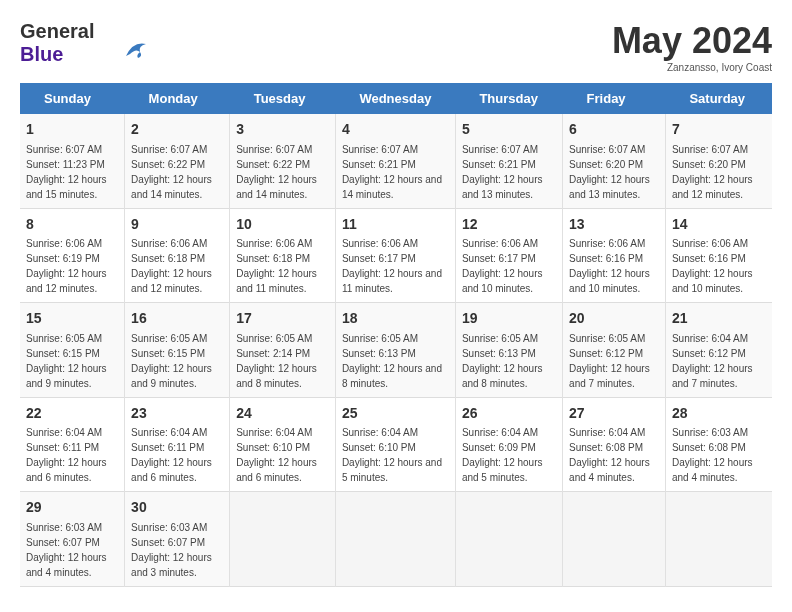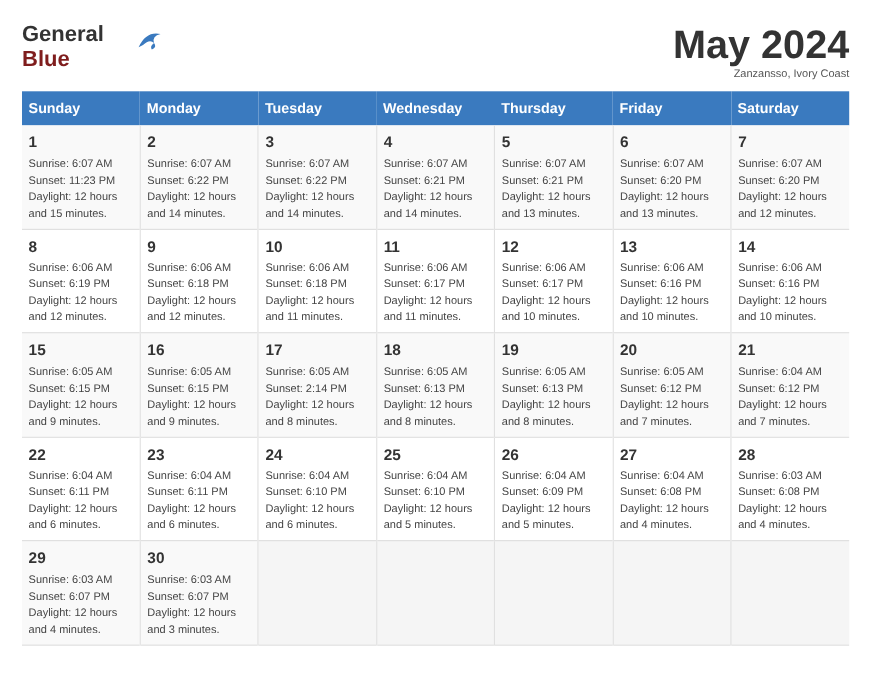--- a/index.html
+++ b/index.html
@@ -11,21 +11,21 @@
       padding: 20px;
     }
     .header {
       display: flex;
       justify-content: space-between;
       align-items: flex-start;
       margin-bottom: 10px;
     }
     .logo {
       display: flex;
-      align-items: center;
+      align-items: flex-end;
       gap: 20px;
     }
     .title-section {
       text-align: right;
     }
     .month-title {
       font-size: 36px;
       font-weight: bold;
       color: #333;
     }
@@ -36,21 +36,21 @@
     table {
       width: 100%;
       border-collapse: collapse;
       font-size: 11px;
     }
     thead tr {
       background-color: #3a7abf;
       color: white;
     }
     thead th {
-      padding: 8px 6px;
+      padding: 8px 24px;
       text-align: left;
       font-size: 13px;
       font-weight: bold;
     }
     tbody tr {
       border-bottom: 1px solid #ddd;
     }
     tbody tr:nth-child(odd) {
       background-color: #f9f9f9;
     }
@@ -85,21 +85,21 @@
     }
   </style>
 </head>
 <body>
 
 <div class="header">
   <div class="logo">
     <div style="position:relative; display:inline-block;">
       <span style="font-size:20px; font-weight:bold; color:#333;">General</span>
       <br>
-      <span style="font-size:20px; font-weight:bold; color:#7f1d1d;">Blue</span>
+      <span style="font-size:20px; font-weight:bold; color:#4c1d95;">Blue</span>
     </div>
     <svg width="30" height="30" viewBox="0 0 30 30" style="margin-left:4px; margin-top:-10px;">
       <path d="M8,20 Q15,5 28,8 Q20,10 22,16 Q18,12 12,18 Z" fill="#3a7abf"></path>
       <path d="M22,16 Q25,20 20,22 Q18,19 22,16 Z" fill="#3a7abf"></path>
     </svg>
   </div>
   <div class="title-section">
     <div class="month-title">May 2024</div>
     <div class="subtitle">Zanzansso, Ivory Coast</div>
   </div>

